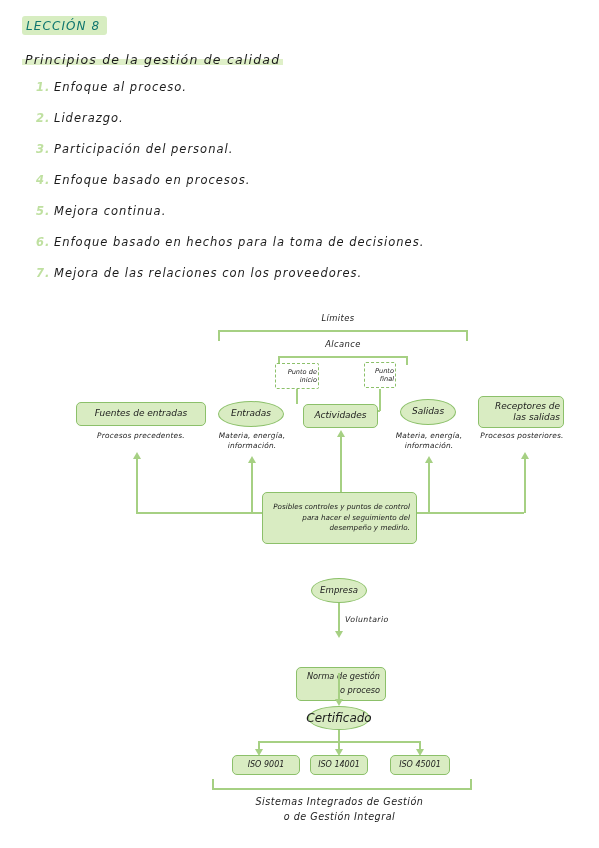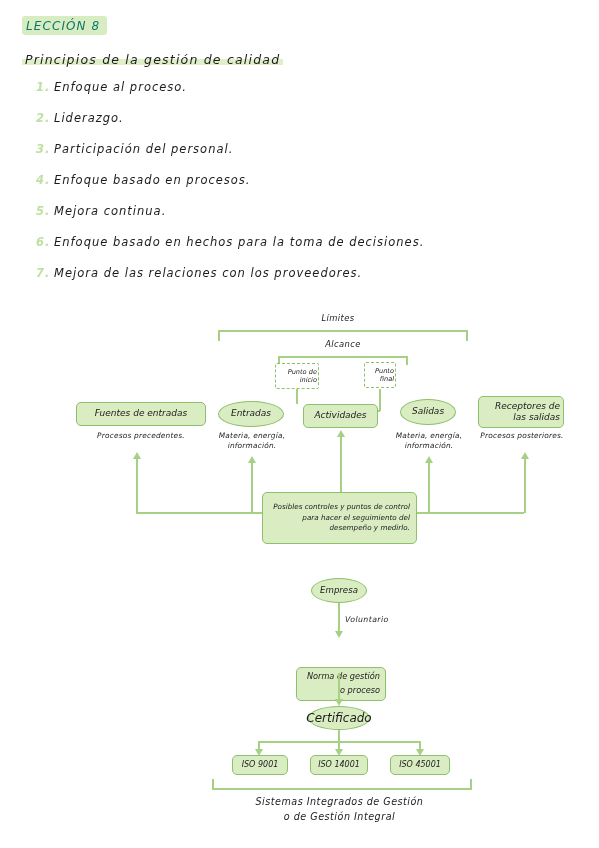--- a/index.html
+++ b/index.html
@@ -204,21 +204,21 @@
 
     <div class="ln v" style="left:298px;top:730px;height:12px;"></div>
     <div class="ln h" style="left:218px;top:741px;width:162px;"></div>
     <div class="ln v" style="left:218px;top:741px;height:12px;"></div>
     <div class="ln v" style="left:298px;top:741px;height:12px;"></div>
     <div class="ln v" style="left:379px;top:741px;height:12px;"></div>
     <div class="arrowhead down" style="left:215px;top:749px;"></div>
     <div class="arrowhead down" style="left:295px;top:749px;"></div>
     <div class="arrowhead down" style="left:376px;top:749px;"></div>
 
-    <div class="node rect" style="left:192px;top:755px;width:56px;height:20px;font-size:8px;">ISO 9001</div>
+    <div class="node rect" style="left:192px;top:755px;width:68px;height:20px;font-size:8px;">ISO 9001</div>
     <div class="node rect" style="left:270px;top:755px;width:58px;height:20px;font-size:8px;">ISO 14001</div>
     <div class="node rect" style="left:350px;top:755px;width:60px;height:20px;font-size:8px;">ISO 45001</div>
 
     <div class="ln h" style="left:172px;top:788px;width:260px;"></div>
     <div class="ln v" style="left:172px;top:779px;height:10px;"></div>
     <div class="ln v" style="left:430px;top:779px;height:10px;"></div>
 
     <div class="summary" style="left:0;top:795px;">Sistemas Integrados de Gestión</div>
     <div class="summary" style="left:0;top:810px;">o de Gestión Integral</div>
   </div>

